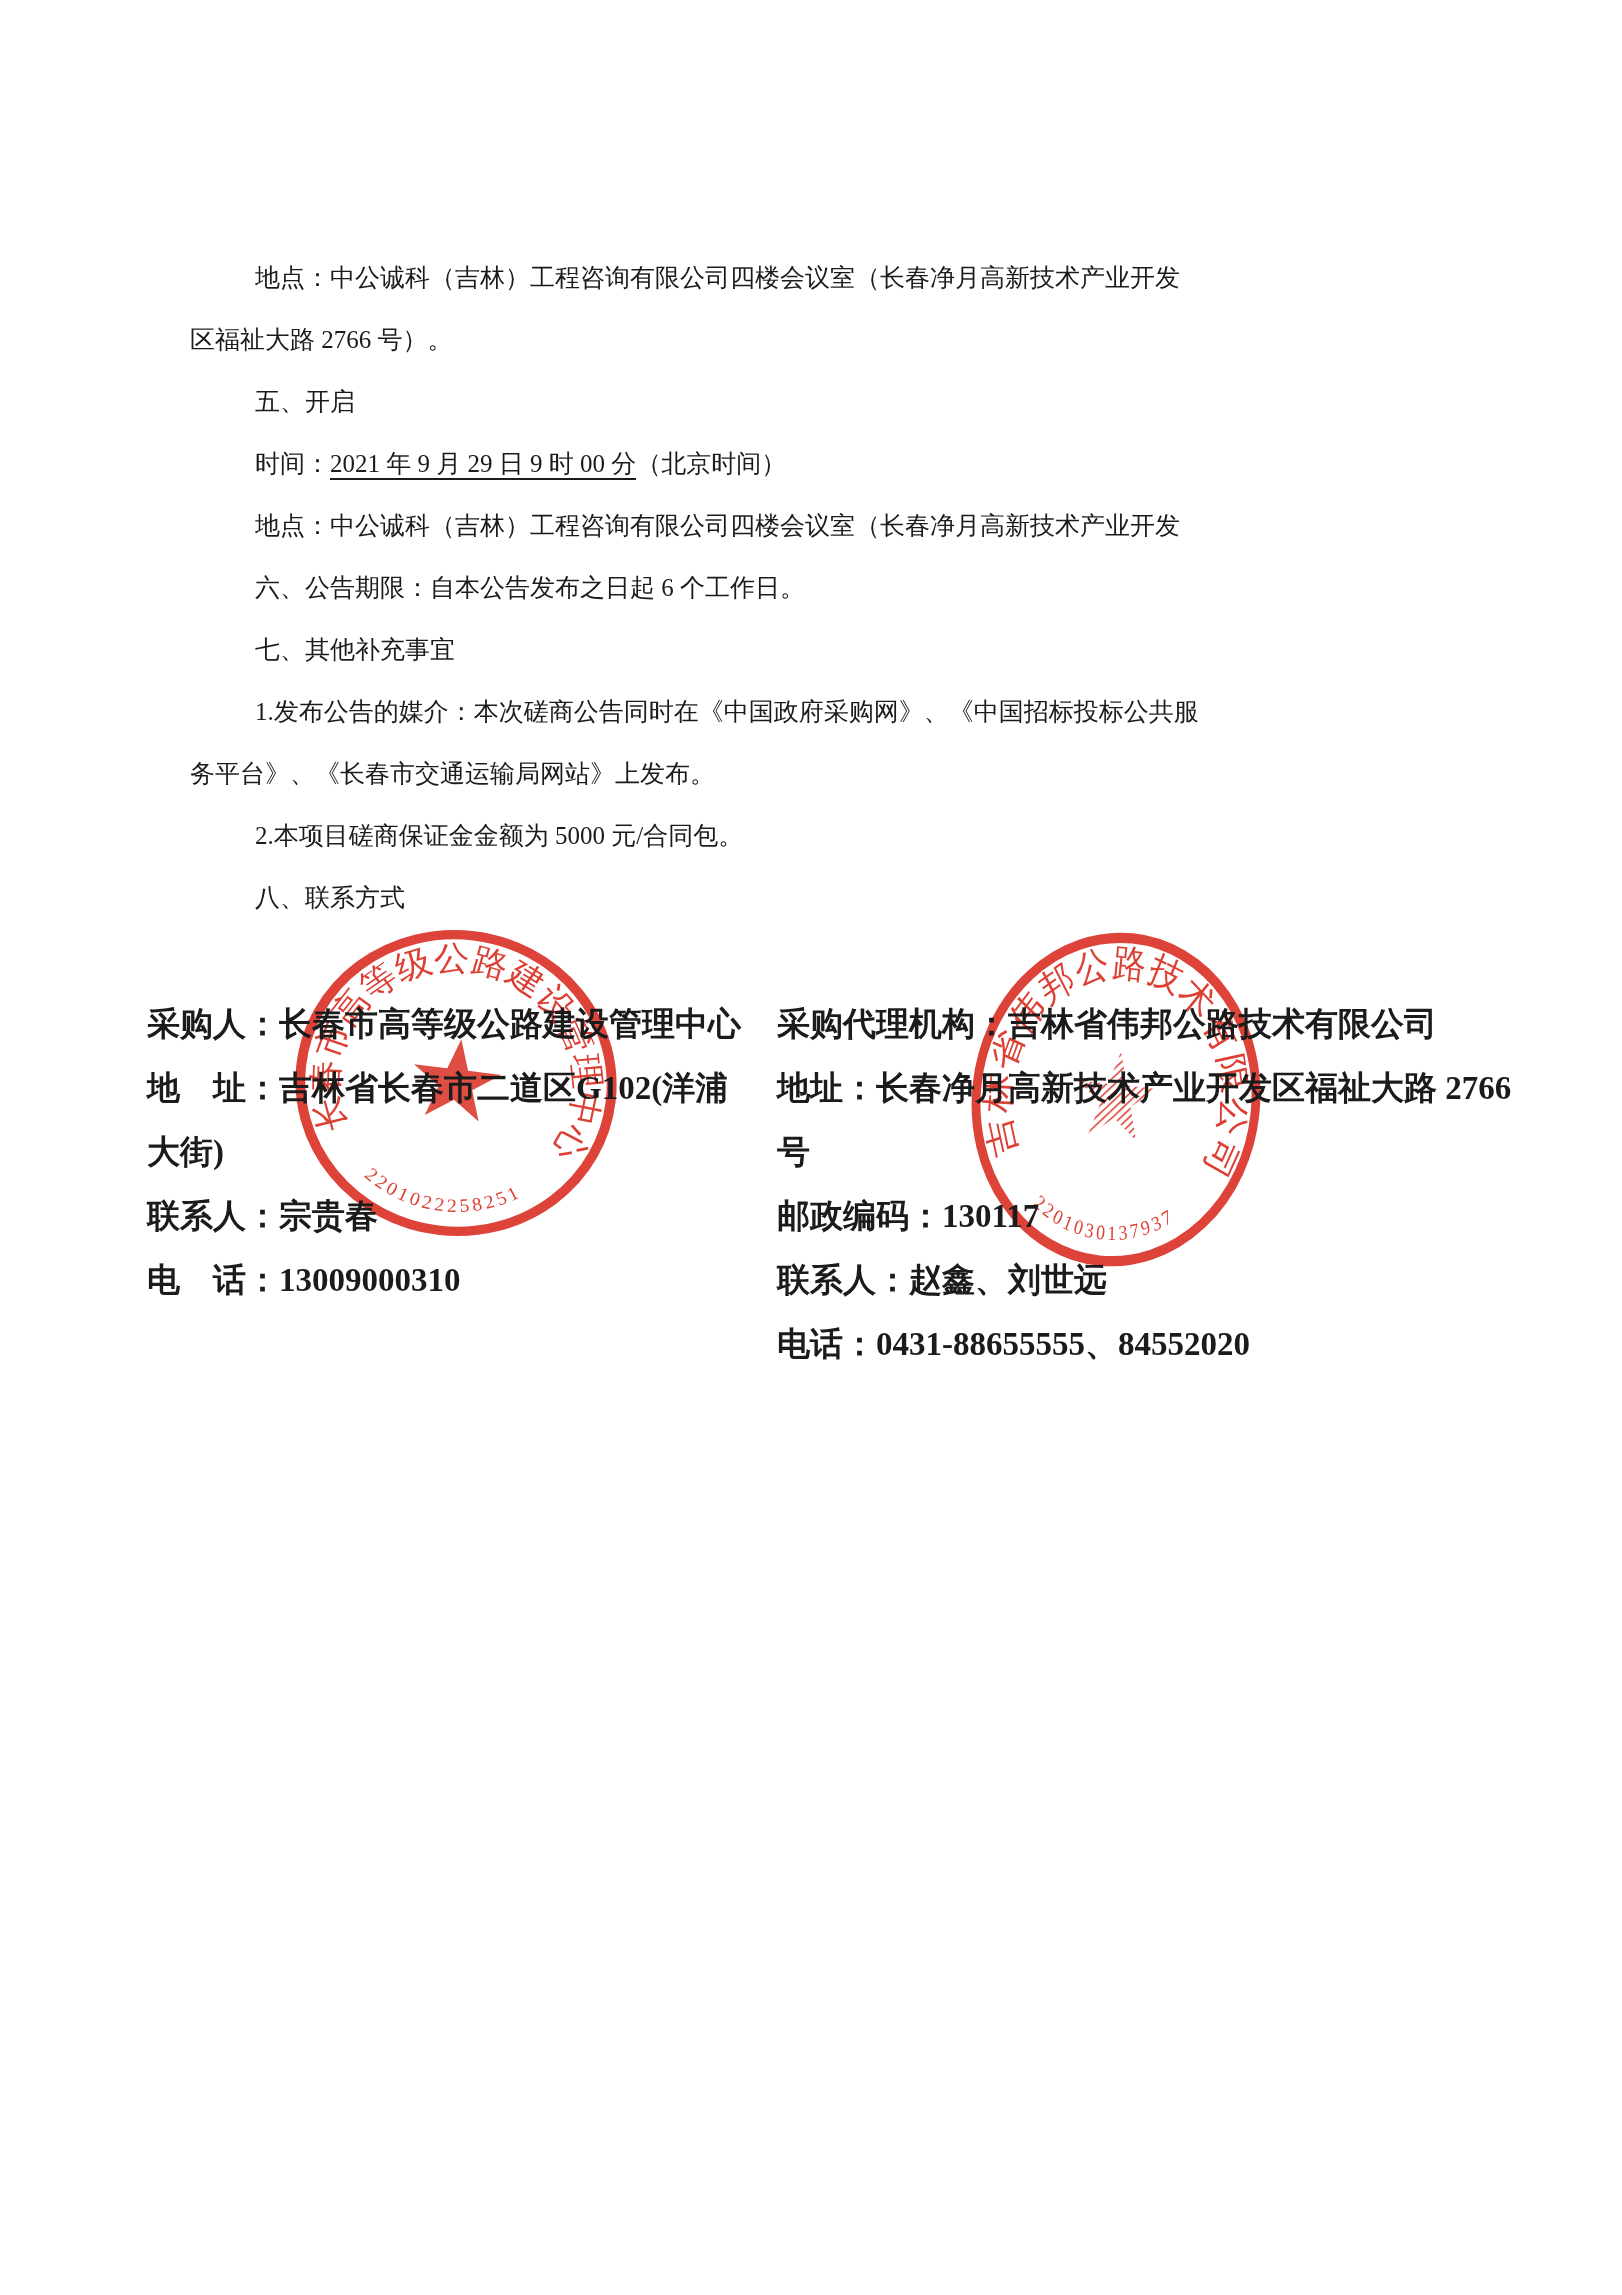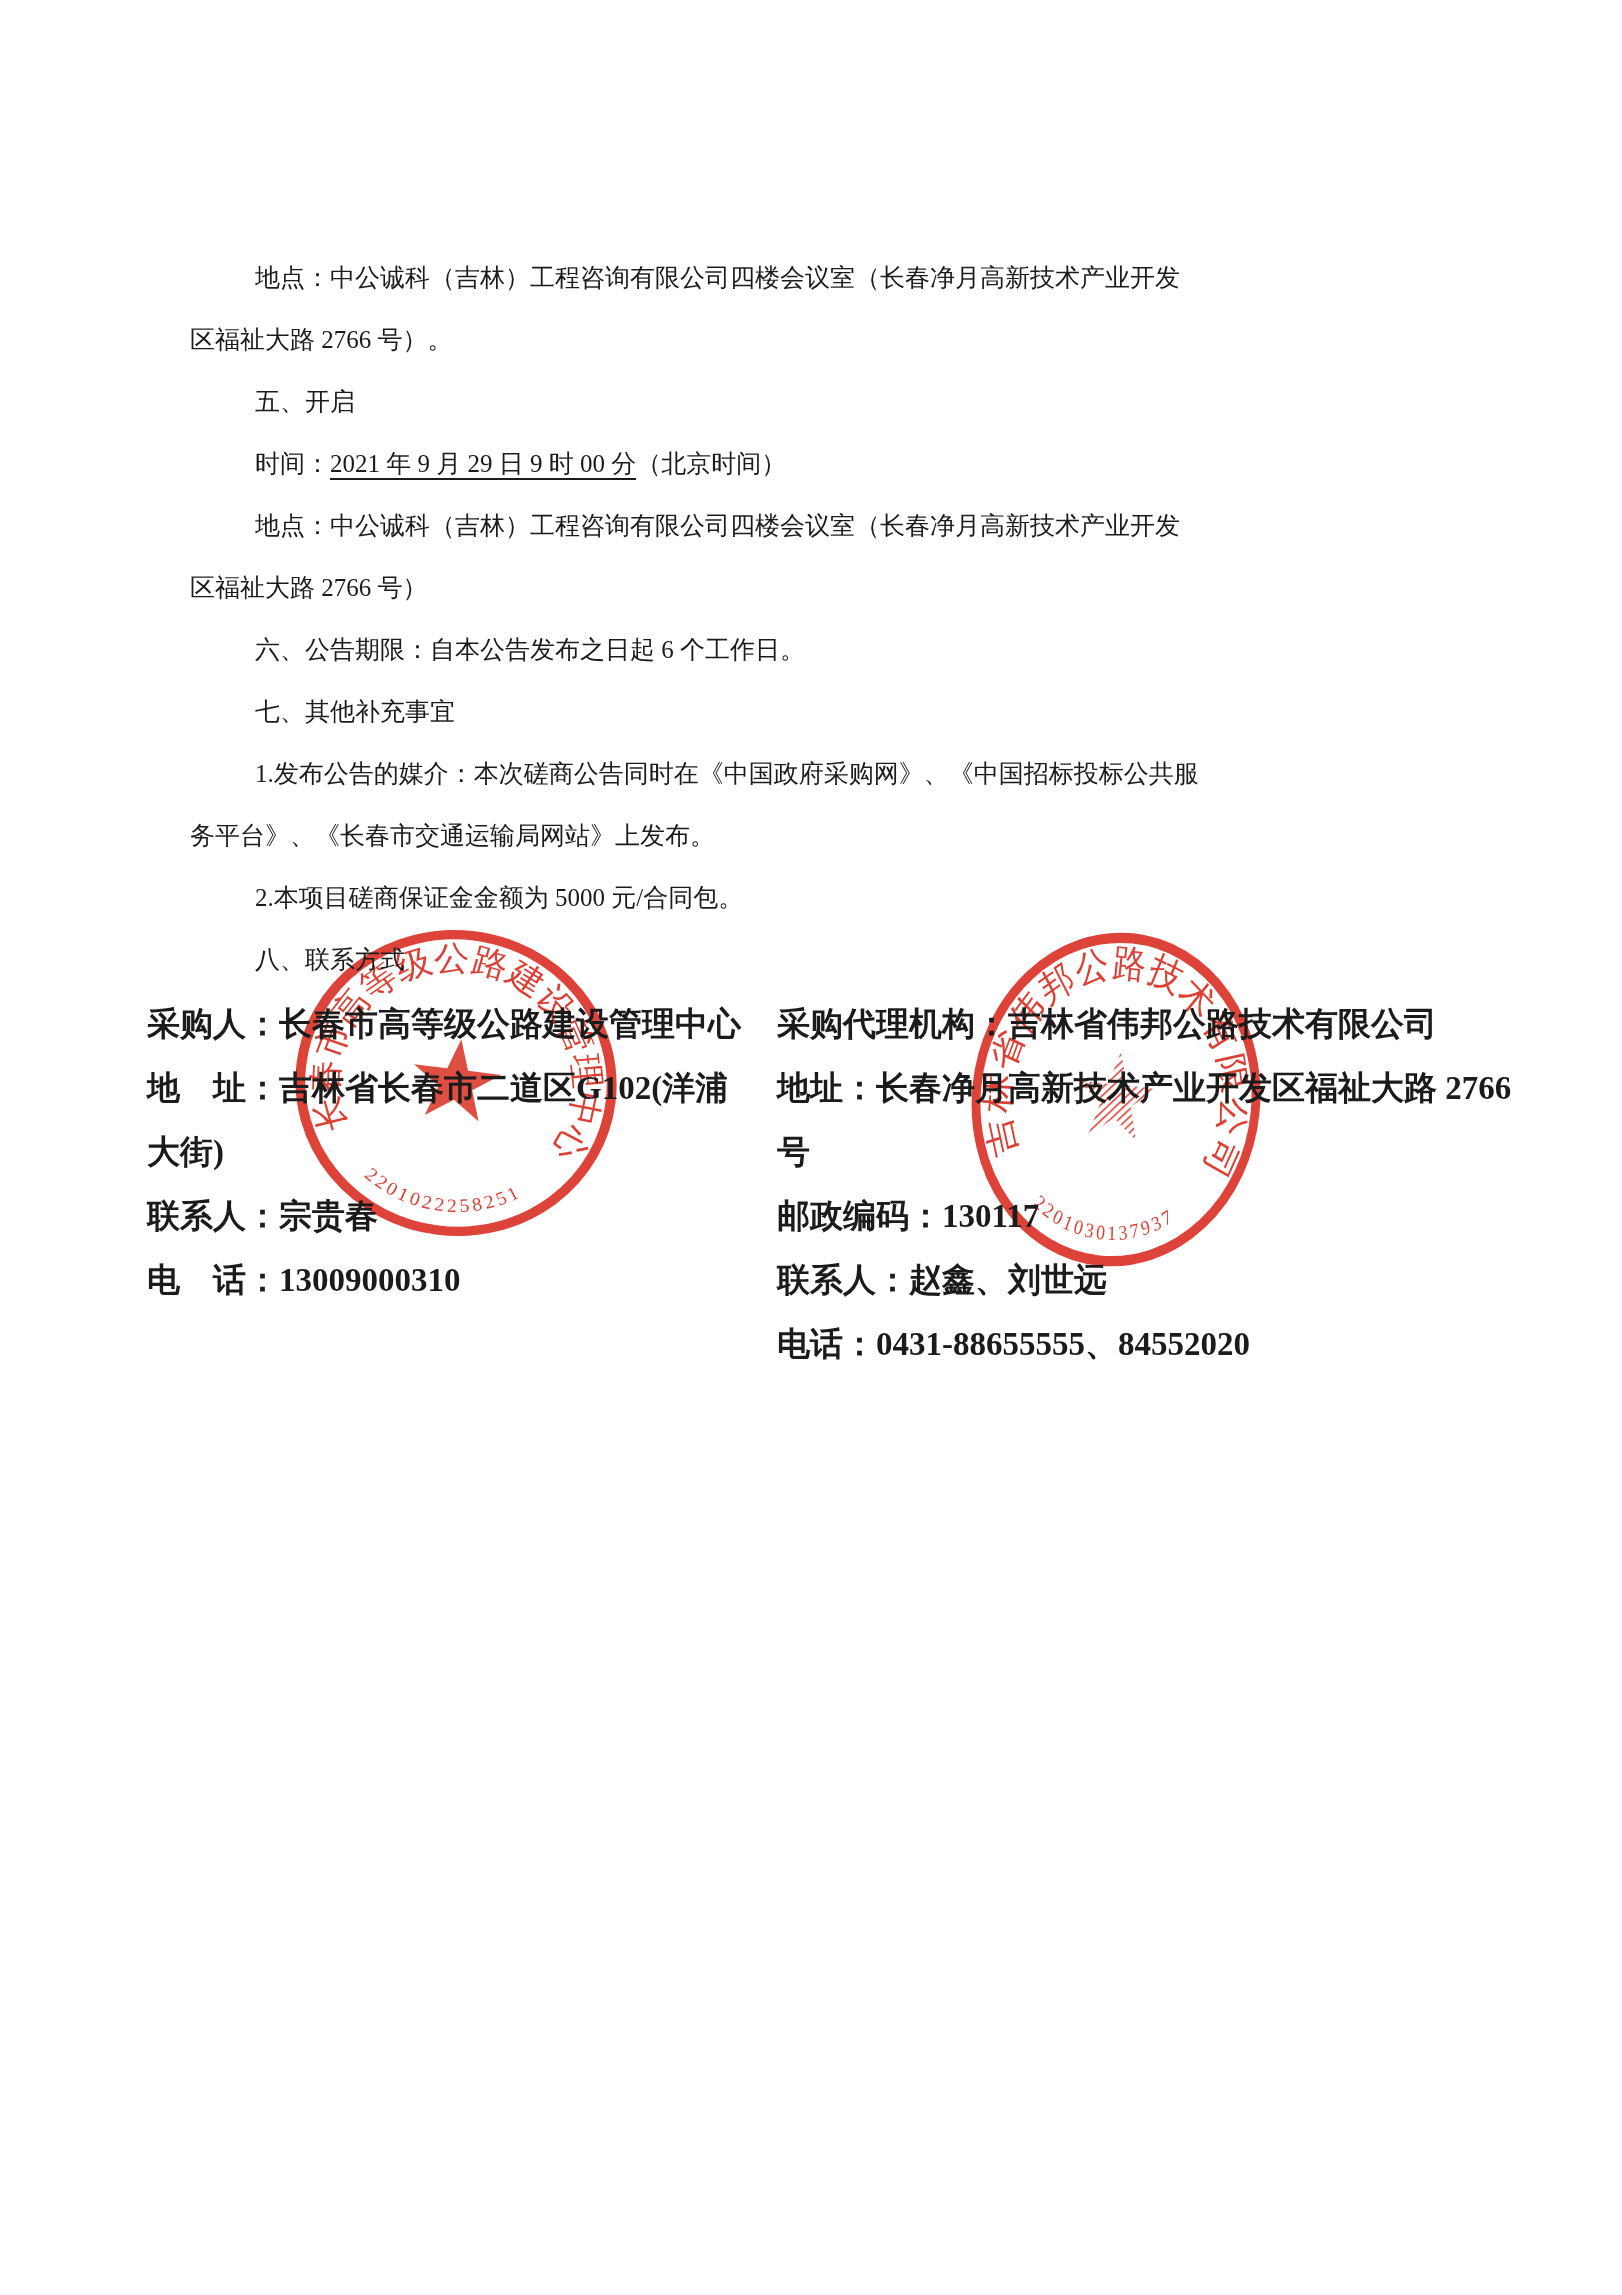--- a/index.html
+++ b/index.html
@@ -70,21 +70,20 @@
   </div>
 
   <div class="body-text">
     <div class="line indent">地点：中公诚科（吉林）工程咨询有限公司四楼会议室（长春净月高新技术产业开发</div>
     <div class="line">区福祉大路 2766 号）。</div>
     <div class="line indent">五、开启</div>
     <div class="line indent">
       <span>时间：</span><span class="u">2021 年 9 月 29 日 9 时 00 分</span><span>（北京时间）</span>
     </div>
     <div class="line indent">地点：中公诚科（吉林）工程咨询有限公司四楼会议室（长春净月高新技术产业开发</div>
-    <div class="line">区福祉大路 2766 号）</div>
     <div class="line indent">六、公告期限：自本公告发布之日起 6 个工作日。</div>
     <div class="line indent">七、其他补充事宜</div>
     <div class="line indent">1.发布公告的媒介：本次磋商公告同时在《中国政府采购网》、《中国招标投标公共服</div>
     <div class="line">务平台》、《长春市交通运输局网站》上发布。</div>
     <div class="line indent">2.本项目磋商保证金金额为 5000 元/合同包。</div>
     <div class="line indent">八、联系方式</div>
   </div>
 
   <div class="contact-col contact-left">
     <div class="contact-line">采购人：长春市高等级公路建设管理中心</div>

